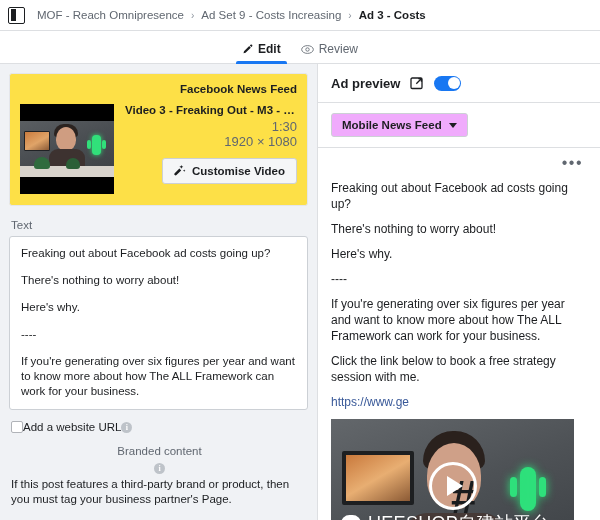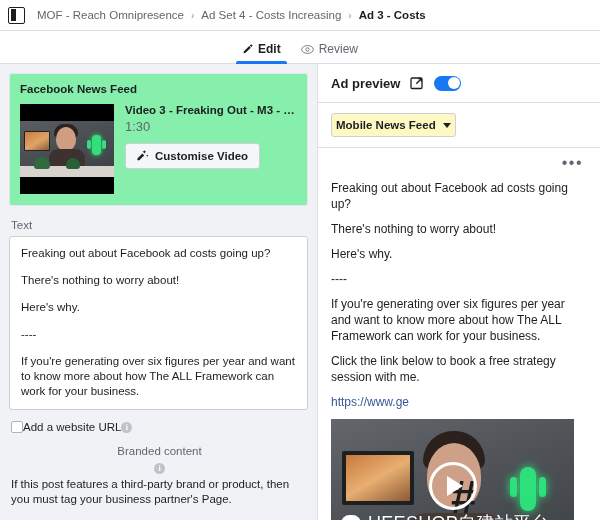--- a/index.html
+++ b/index.html
@@ -53,22 +53,23 @@
   .split{ display:flex; height:456px; background:#f0f2f5; }
   .left{
     width:318px; height:100%; padding:9px 9px 0 9px;
     overflow:hidden; background:#f0f2f5;
     border-right:1px solid #dddfe2;
   }
   .right{ flex:1; background:#fff; overflow:hidden; position:relative; }
 
   
   .card{
-    background:#86efac; border:1px solid #e4e6eb; border-radius:3px;
+    background:#fde047; border:1px solid #e4e6eb; border-radius:3px;
     padding:9px 10px 11px 10px;
+    text-align:right;
   }
   .card-title{ font-size:11.5px; font-weight:bold; color:#1c1e21; margin-bottom:9px; }
   .media-row{ display:flex; gap:11px; }
   .thumb{
     width:94px; height:90px; background:#000; flex:0 0 auto;
     position:relative; overflow:hidden;
   }
   .thumb .frame{
     position:absolute; left:0; right:0; top:17px; height:56px;
     background:linear-gradient(160deg,#5a5e62 0%,#4a4e52 45%,#3c4044 100%);
@@ -172,22 +173,22 @@
     width:27px; height:15px; border-radius:8px; background:#1877f2;
     position:relative; cursor:pointer; flex:0 0 auto;
   }
   .toggle .knob{
     position:absolute; top:1.5px; right:1.5px; width:12px; height:12px;
     border-radius:50%; background:#fff;
   }
   .placement-row{ padding:10px 0 10px 13px; border-bottom:1px solid #dddfe2; }
   .select{
     display:inline-flex; align-items:center; gap:7px;
-    background:#fef9c3; border:1px solid #ccd0d5; border-radius:3px;
-    padding:5px 4px; font-size:11.5px; font-weight:bold; color:#1c1e21;
+    background:#f0abfc; border:1px solid #ccd0d5; border-radius:3px;
+    padding:5px 10px; font-size:11.5px; font-weight:bold; color:#1c1e21;
     cursor:pointer;
   }
   .caret{
     width:0;height:0;border-left:4px solid transparent;border-right:4px solid transparent;
     border-top:5px solid #1c1e21;
   }
 
   .post{ padding:10px 13px 0 13px; position:relative; }
   .dots{
     position:absolute; right:17px; top:10px; color:#606770;
@@ -270,21 +271,21 @@
   }
 </style>
 </head>
 <body>
 
 <div class="topbar">
   <span class="panel-icon"></span>
   <div class="crumbs">
     <span class="crumb">MOF - Reach Omnipresence</span>
     <span class="crumb-sep">›</span>
-    <span class="crumb">Ad Set 4 - Costs Increasing</span>
+    <span class="crumb">Ad Set 9 - Costs Increasing</span>
     <span class="crumb-sep">›</span>
     <span class="crumb active">Ad 3 - Costs</span>
   </div>
 </div>
 
 <div class="tabbar">
   <div class="tab active">
     <span>
       <svg width="11" height="11" viewBox="0 0 16 16">
           <path d="M12.3 1.2a1.6 1.6 0 0 1 2.3 2.3l-.9.9-2.3-2.3.9-.9zM10.5 3l2.3 2.3-7.6 7.6-3 .7.7-3L10.5 3z" fill="#1c1e21"></path>
@@ -318,20 +319,21 @@
             <div class="body"></div>
             <div class="cactus"></div>
             <div class="desk"></div>
             <div class="plant"></div>
             <div class="plant2"></div>
           </div>
         </div>
         <div class="media-info">
           <div class="media-name">Video 3 - Freaking Out - M3 - Sire...</div>
           <div class="media-meta">1:30</div>
+          <div class="media-meta">1920 × 1080</div>
           <div class="btn-wrap">
             <div class="btn">
               <span>
                 <svg width="12" height="12" viewBox="0 0 16 16">
                     <path d="M9.8 1.2l.7 1.9 1.9.7-1.9.7-.7 1.9-.7-1.9-1.9-.7 1.9-.7.7-1.9zM7.2 6.1l2.4 2.4-6.3 6.3a1.7 1.7 0 0 1-2.4-2.4l6.3-6.3z" fill="#1c1e21"></path>
                     <path d="M13.6 7.2l.45 1.2 1.2.45-1.2.45-.45 1.2-.45-1.2-1.2-.45 1.2-.45.45-1.2z" fill="#1c1e21"></path>
                   </svg>
               </span>
               <span>Customise Video</span>
             </div>

